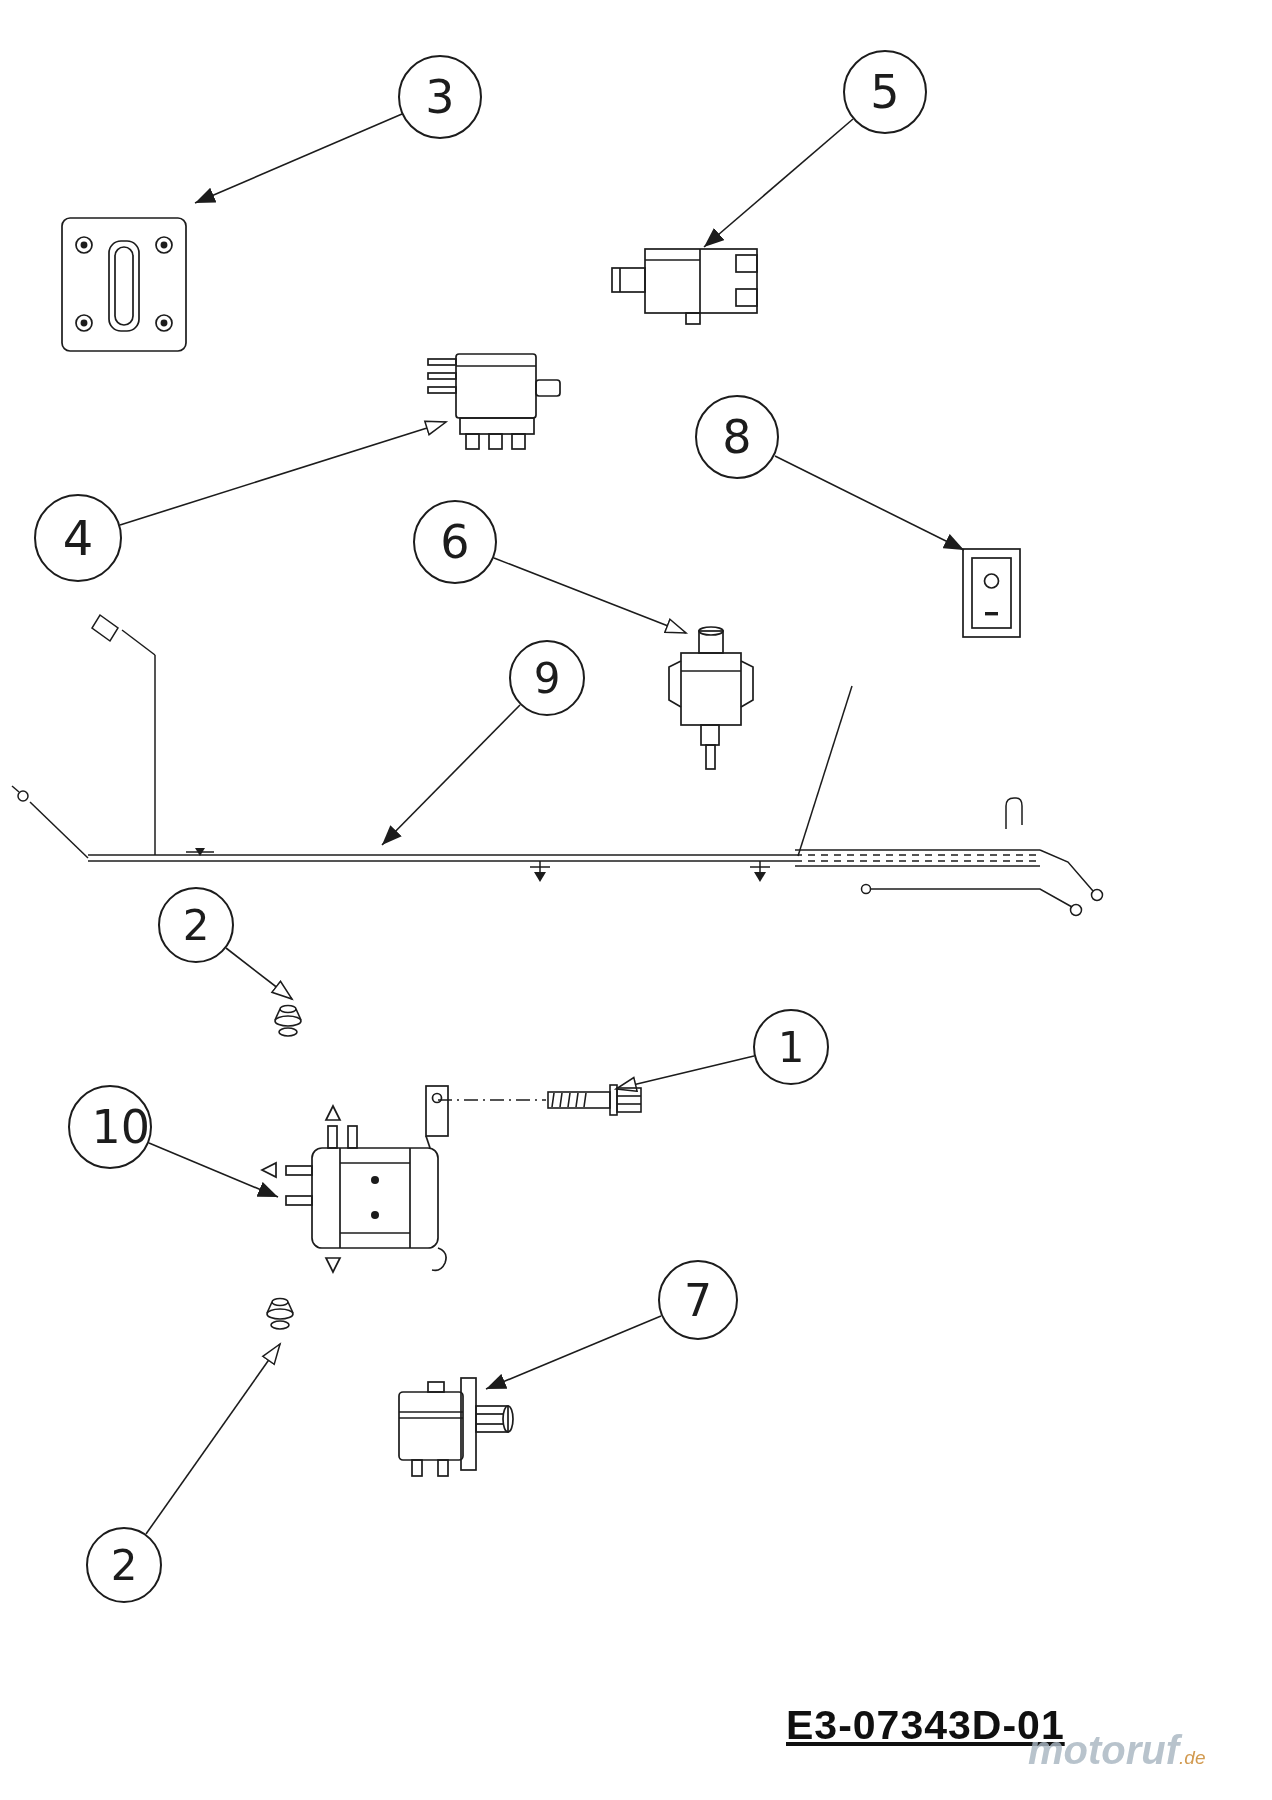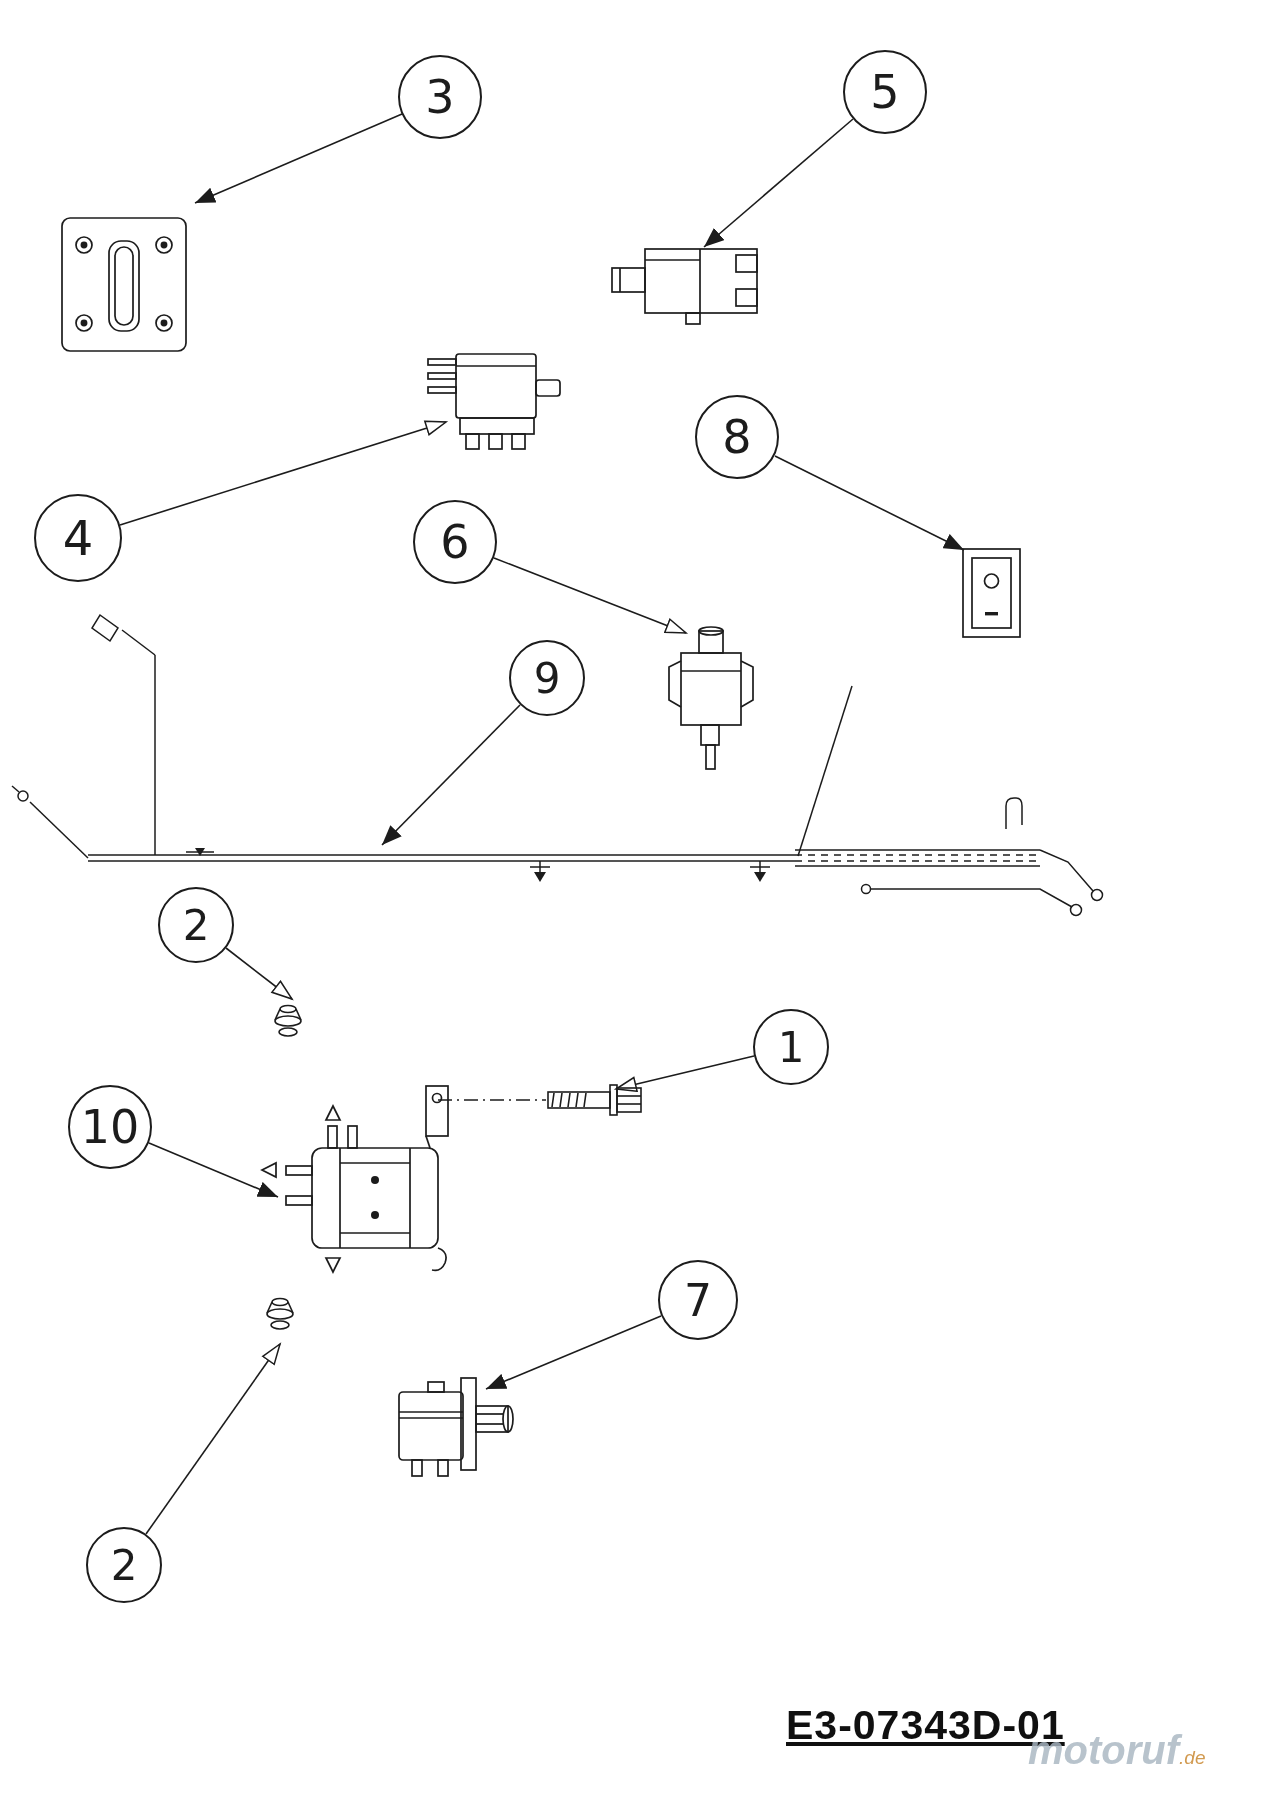--- a/index.html
+++ b/index.html
@@ -231,21 +231,21 @@
     </div>
   <div class="balloon b76" style="left:509px;top:640px;">
       <span>9</span>
     </div>
   <div class="balloon b76" style="left:158px;top:887px;">
       <span>2</span>
     </div>
   <div class="balloon b76" style="left:753px;top:1009px;">
       <span>1</span>
     </div>
-  <div class="balloon b84" style="left:68px;top:1085px;">
+  <div class="balloon b84" style="left:68px;top:1085px;justify-content:flex-end;">
       <span>10</span>
     </div>
   <div class="balloon b80" style="left:658px;top:1260px;">
       <span>7</span>
     </div>
   <div class="balloon b76" style="left:86px;top:1527px;">
       <span>2</span>
     </div>
 
   <div class="code">E3-07343D-01</div>

